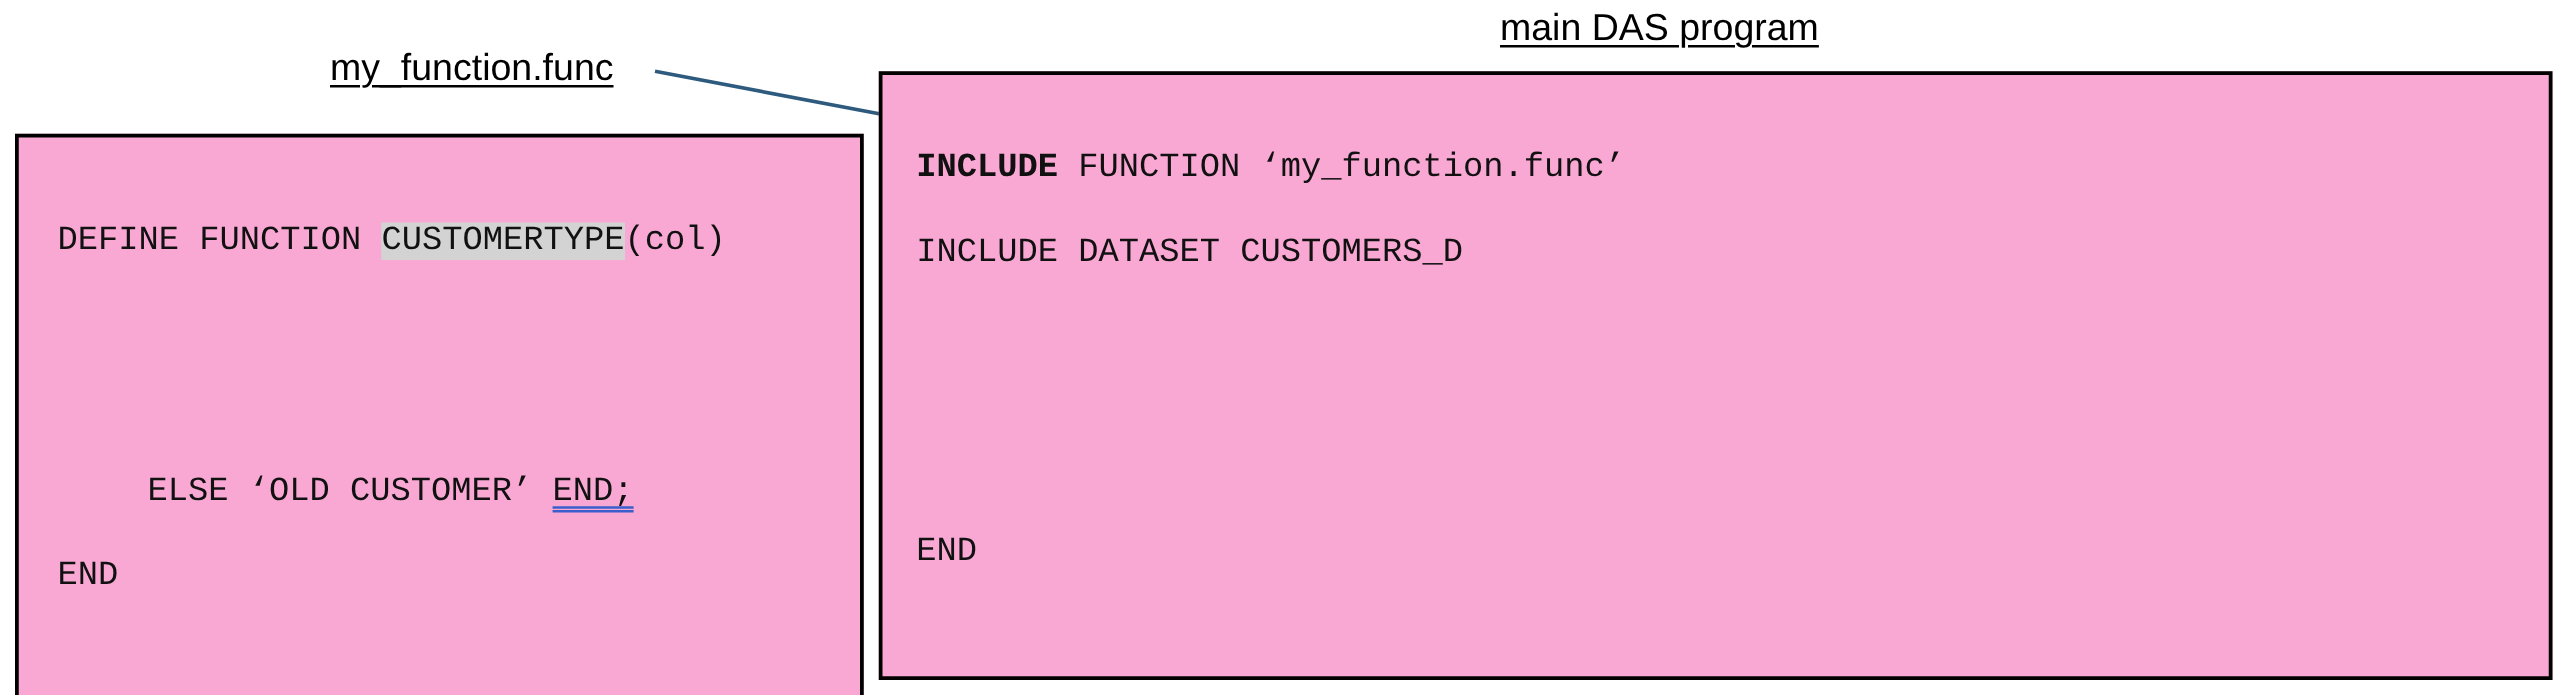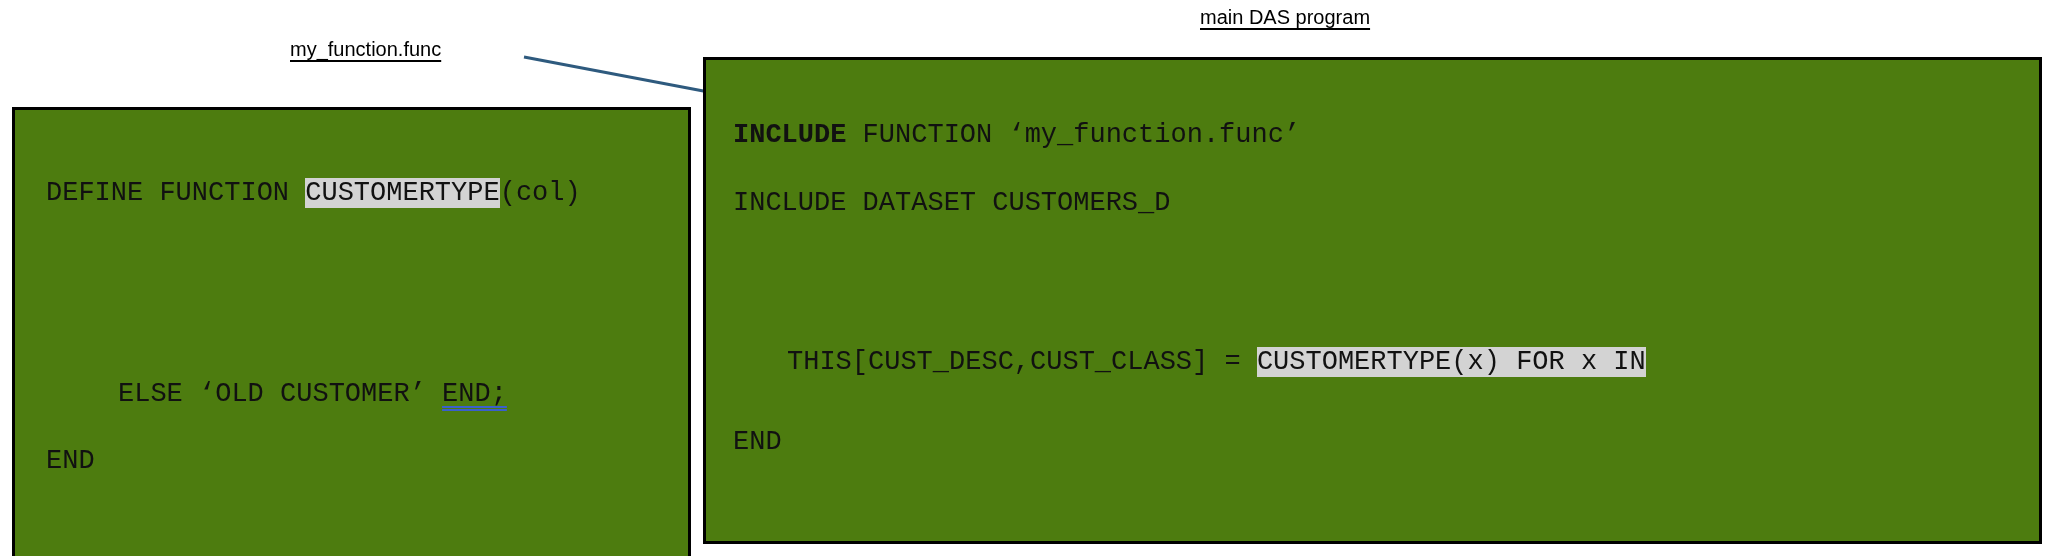--- a/index.html
+++ b/index.html
@@ -1,34 +1,34 @@
 <!DOCTYPE html>
 <html><head>
   <meta charset="utf-8">
   <style>
     html, body { margin: 0; padding: 0; background: #ffffff; }
     body { width: 2048px; height: 556px; position: relative; overflow: hidden; }
     .label {
       position: absolute;
       font-family: "Liberation Sans", sans-serif;
-      font-size: 20px;
+      font-size: 30px;
       color: #000;
       text-decoration: underline;
       text-underline-offset: 4px;
       text-decoration-thickness: 2px;
       white-space: nowrap;
       text-align: center;
     }
-    #label-func { left: 264px; top: 38px; margin-left: 26px; }
+    #label-func { left: 264px; top: 38px; }
     #label-main { left: 1200px; top: 6px; }
     .box {
       position: absolute;
       border: 3px solid #000;
       box-sizing: border-box;
-      background: #4d7c0f;
+      background: #f9a8d4;
     }
     #box-func { left: 12px; top: 107px; width: 679px; height: 521px; }
     #box-main { left: 703px; top: 57px; width: 1339px; height: 487px; }
     .code {
       position: absolute;
       font-family: "Liberation Mono", monospace;
       font-size: 27px;
       color: #111;
       white-space: pre;
       line-height: 1;
@@ -59,15 +59,14 @@
 
 <div id="box-func" class="box">
   <div class="code" style="left:31px; top:70px;"><span>DEFINE FUNCTION </span><span class="hl">CUSTOMERTYPE</span><span>(col)</span></div>
   <div class="code" style="left:103px; top:271px;"><span>ELSE ‘OLD CUSTOMER’ </span><span class="dbl-underline">END;</span></div>
   <div class="code" style="left:31px; top:338px;">END</div>
 </div>
 
 <div id="box-main" class="box">
   <div class="code" style="left:27px; top:62px;"><span class="bold">INCLUDE</span><span> FUNCTION ‘my_function.func’</span></div>
   <div class="code" style="left:27px; top:130px;">INCLUDE DATASET CUSTOMERS_D</div>
-  <div class="code" style="left:81px; top:289px;"><span>THIS[CUST_DESC,CUST_CLASS] = </span><span class="hl">CUSTOMERTYPE(x) FOR x IN</span></div>
   <div class="code" style="left:27px; top:369px;">END</div>
 </div>
 
 </body></html>

